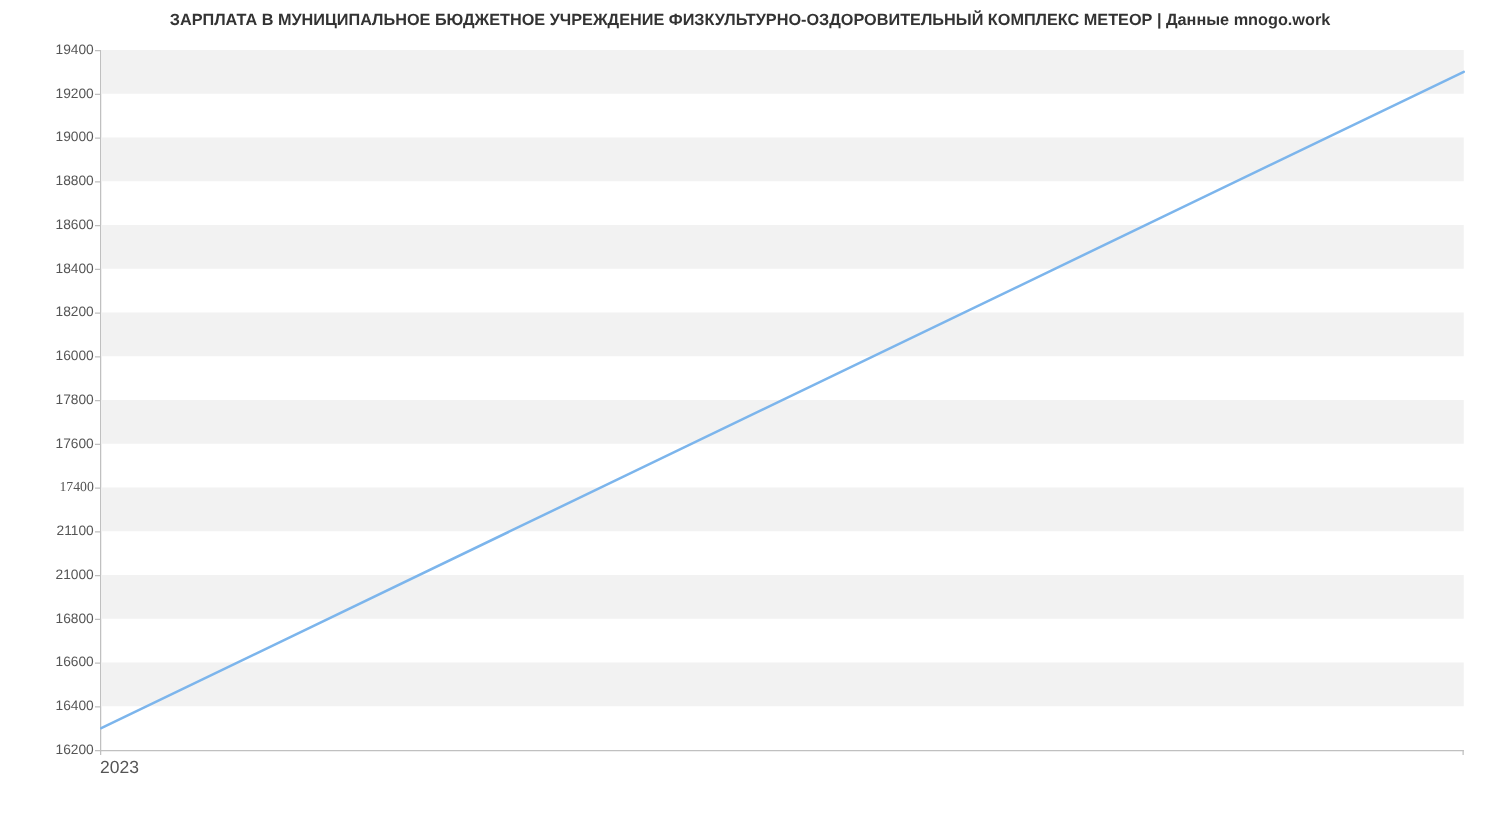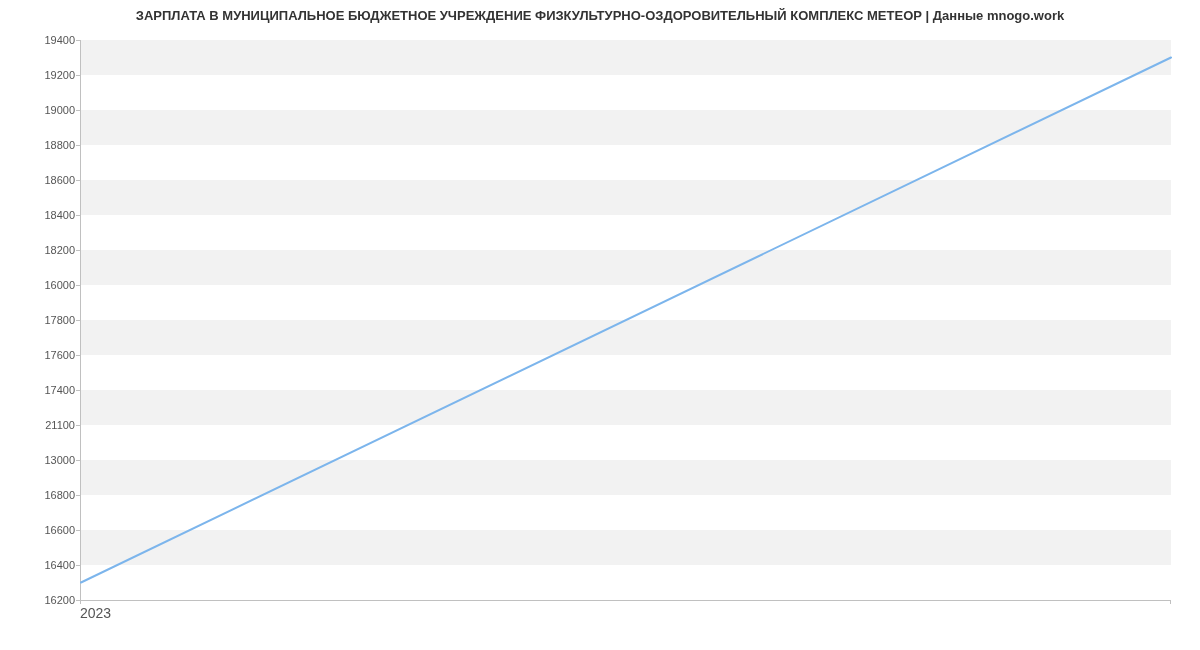--- a/index.html
+++ b/index.html
@@ -108,25 +108,25 @@
     </svg>
   </div>
 <div class="y-tick-label" style="top: 600px;">16200</div>
     <div class="y-tick-mark" style="top: 600px;"></div>
     <div class="y-tick-label" style="top: 565px;">16400</div>
     <div class="y-tick-mark" style="top: 565px;"></div>
     <div class="y-tick-label" style="top: 530px;">16600</div>
     <div class="y-tick-mark" style="top: 530px;"></div>
     <div class="y-tick-label" style="top: 495px;">16800</div>
     <div class="y-tick-mark" style="top: 495px;"></div>
-    <div class="y-tick-label" style="top: 460px;">13000</div>
+    <div class="y-tick-label" style="top: 460px;">21000</div>
     <div class="y-tick-mark" style="top: 460px;"></div>
     <div class="y-tick-label" style="top: 425px;">21100</div>
     <div class="y-tick-mark" style="top: 425px;"></div>
-    <div class="y-tick-label" style="top: 390px;">17400</div>
+    <div class="y-tick-label" style="top: 390px; font-family: Liberation Serif, serif;">17400</div>
     <div class="y-tick-mark" style="top: 390px;"></div>
     <div class="y-tick-label" style="top: 355px;">17600</div>
     <div class="y-tick-mark" style="top: 355px;"></div>
     <div class="y-tick-label" style="top: 320px;">17800</div>
     <div class="y-tick-mark" style="top: 320px;"></div>
     <div class="y-tick-label" style="top: 285px;">16000</div>
     <div class="y-tick-mark" style="top: 285px;"></div>
     <div class="y-tick-label" style="top: 250px;">18200</div>
     <div class="y-tick-mark" style="top: 250px;"></div>
     <div class="y-tick-label" style="top: 215px;">18400</div>

